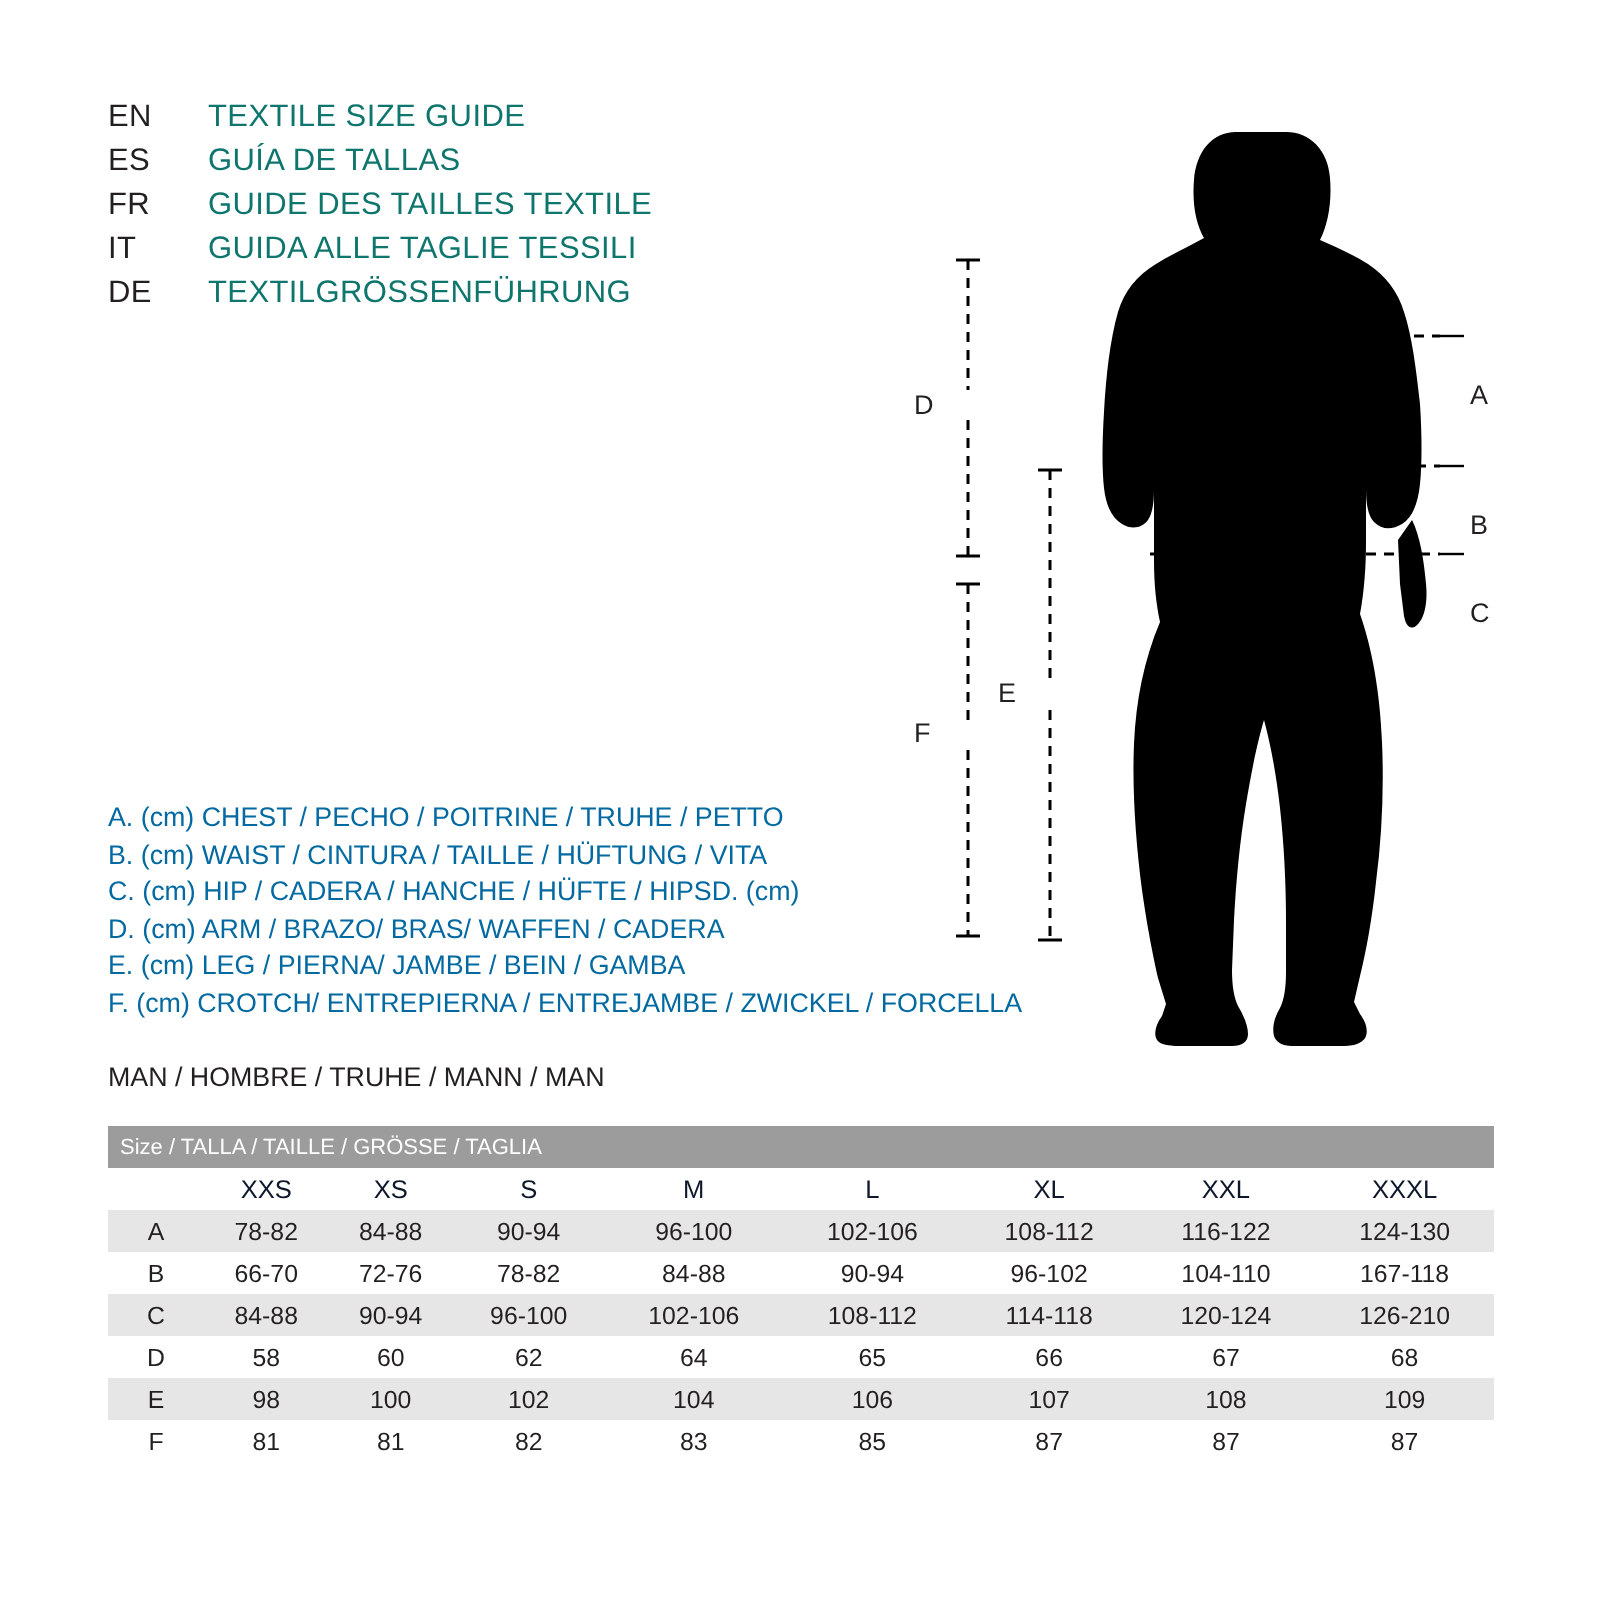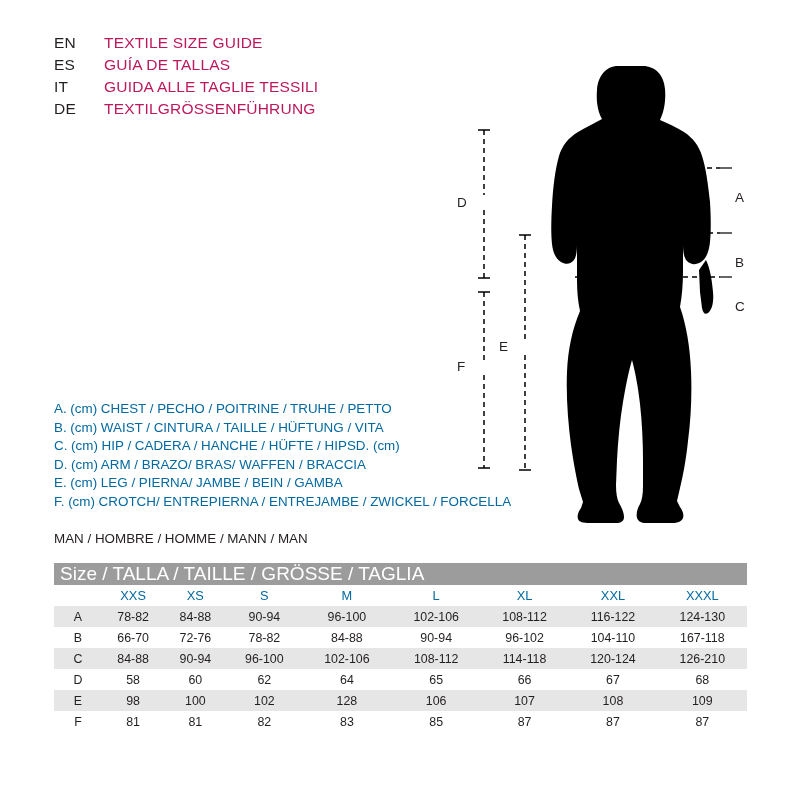--- a/index.html
+++ b/index.html
@@ -17,37 +17,37 @@
   }
   .page {
     position: absolute;
     inset: 0;
   }
 
   
   .titles {
     position: absolute;
     left: 54px;
-    top: 34px;
+    top: 50px;
     width: 420px;
   }
   .title-row {
     display: flex;
     align-items: baseline;
     height: 22px;
     font-size: 15.5px;
     letter-spacing: 0.2px;
   }
   .title-lang {
     width: 50px;
     flex: 0 0 50px;
     color: #231f20;
   }
   .title-text {
-    color: #be185d;
+    color: #0f766e;
     white-space: nowrap;
   }
 
   
   .legend {
     position: absolute;
     left: 54px;
     top: 400px;
     width: 440px;
   }
@@ -87,25 +87,25 @@
     vertical-align: middle;
   }
   .hdr-band td {
     background: #9c9c9c;
     color: #ffffff;
     height: 22px;
   }
   .hdr-band td.lbl {
     text-align: left;
     padding-left: 6px;
-    font-size: 19px;
+    font-size: 11px;
   }
   .col-band td {
     background: #ffffff;
-    color: #0369a1;
+    color: #0f172a;
     height: 21px;
     font-size: 12.8px;
   }
   tr.shade td { background: #e6e6e6; }
   tr.plain td { background: #ffffff; }
   td.rowlabel {
     text-align: left;
     padding-left: 6px;
     width: 48px;
   }
@@ -134,38 +134,42 @@
   <div class="titles">
     <div class="title-row">
       <div class="title-lang">EN</div>
       <div class="title-text">TEXTILE SIZE GUIDE</div>
     </div>
     <div class="title-row">
       <div class="title-lang">ES</div>
       <div class="title-text">GUÍA DE TALLAS</div>
     </div>
     <div class="title-row">
+      <div class="title-lang">FR</div>
+      <div class="title-text">GUIDE DES TAILLES TEXTILE</div>
+    </div>
+    <div class="title-row">
       <div class="title-lang">IT</div>
       <div class="title-text">GUIDA ALLE TAGLIE TESSILI</div>
     </div>
     <div class="title-row">
       <div class="title-lang">DE</div>
       <div class="title-text">TEXTILGRÖSSENFÜHRUNG</div>
     </div>
   </div>
 
   <div class="legend">
     <div class="legend-row">A. (cm) CHEST / PECHO / POITRINE / TRUHE / PETTO</div>
     <div class="legend-row">B. (cm) WAIST / CINTURA / TAILLE / HÜFTUNG / VITA</div>
     <div class="legend-row">C. (cm) HIP / CADERA / HANCHE / HÜFTE / HIPSD. (cm)</div>
-    <div class="legend-row">D. (cm) ARM / BRAZO/ BRAS/ WAFFEN / BRACCIA</div>
+    <div class="legend-row">D. (cm) ARM / BRAZO/ BRAS/ WAFFEN / CADERA</div>
     <div class="legend-row">E. (cm) LEG / PIERNA/ JAMBE / BEIN / GAMBA</div>
     <div class="legend-row">F. (cm) CROTCH/ ENTREPIERNA / ENTREJAMBE / ZWICKEL / FORCELLA</div>
   </div>
-  <div class="legend-man">MAN / HOMBRE / HOMME / MANN / MAN</div>
+  <div class="legend-man">MAN / HOMBRE / TRUHE / MANN / MAN</div>
 
   <div class="figure">
     <svg width="370" height="520" viewBox="0 0 370 520" xmlns="http://www.w3.org/2000/svg">
 
       <g>
         <path fill="#000000" d="
           M 198 36
           C 186 36 178 46 177 60
           C 176 72 178 82 182 89
           C 175 93 166 97 158 102
@@ -332,21 +336,21 @@
           <td>66</td>
           <td>67</td>
           <td>68</td>
         </tr>
 
         <tr class="shade">
           <td class="rowlabel">E</td>
           <td>98</td>
           <td>100</td>
           <td>102</td>
-          <td>128</td>
+          <td>104</td>
           <td>106</td>
           <td>107</td>
           <td>108</td>
           <td>109</td>
         </tr>
 
         <tr class="plain">
           <td class="rowlabel">F</td>
           <td>81</td>
           <td>81</td>

